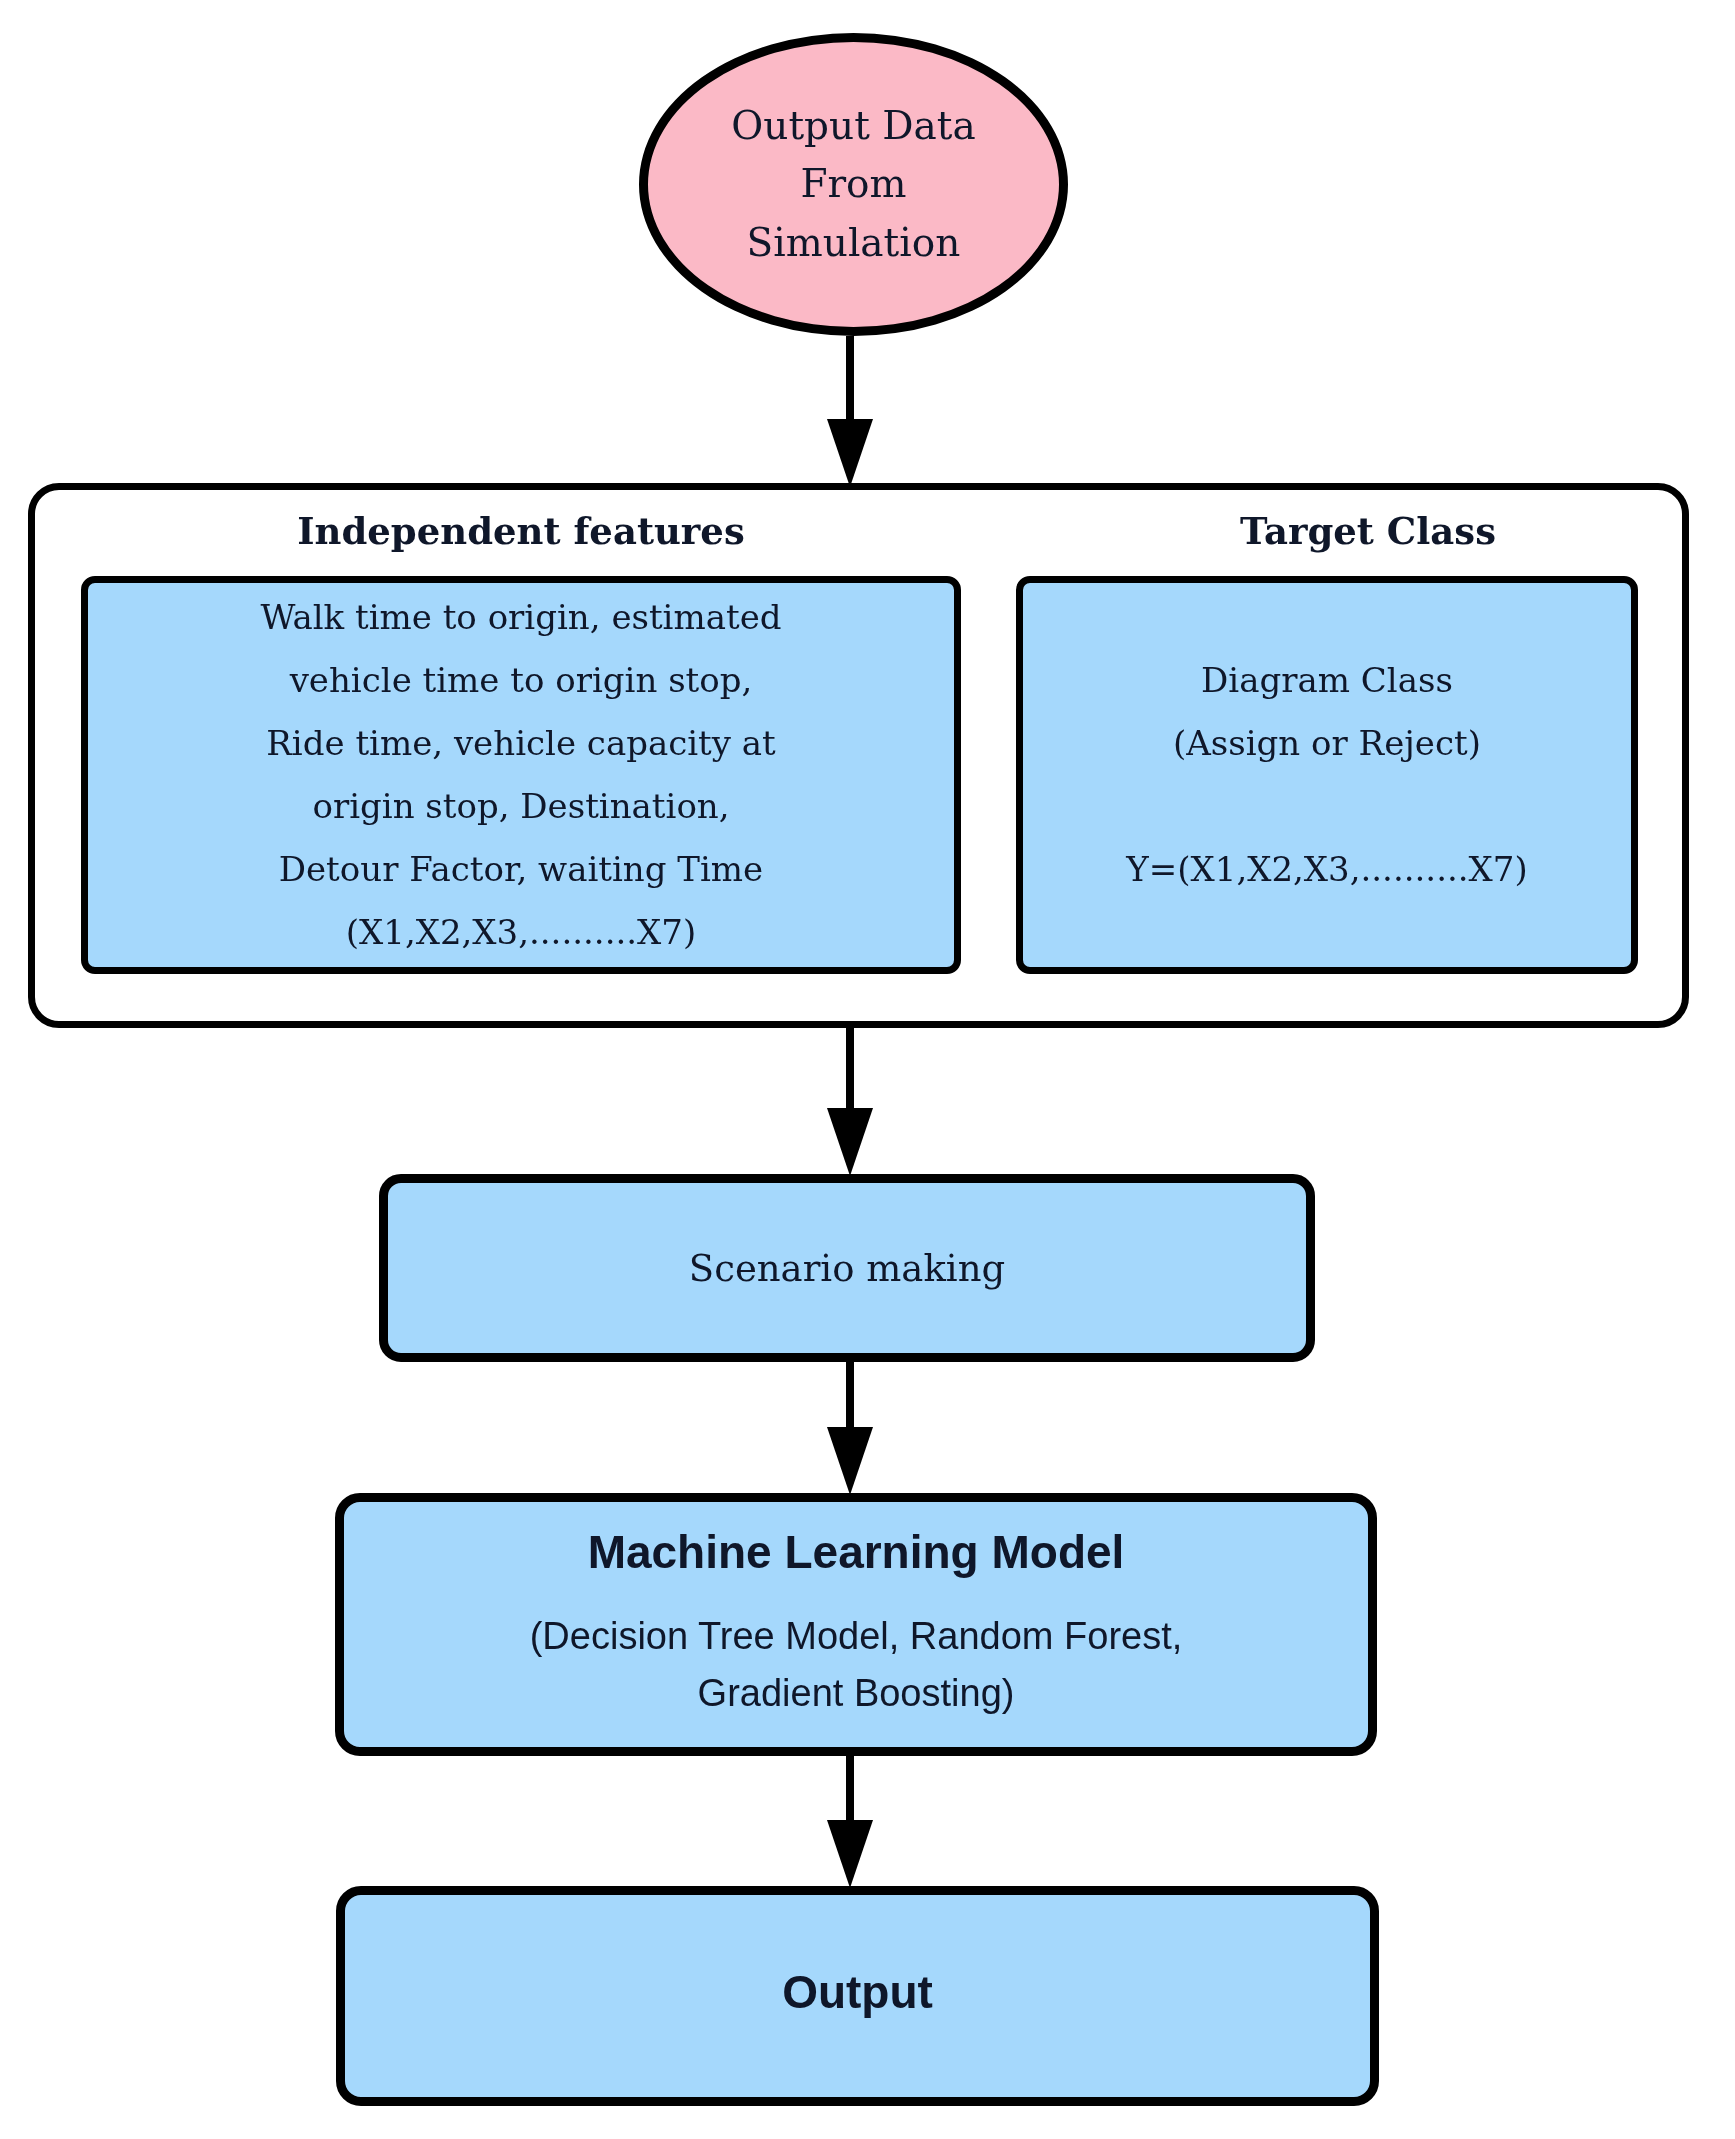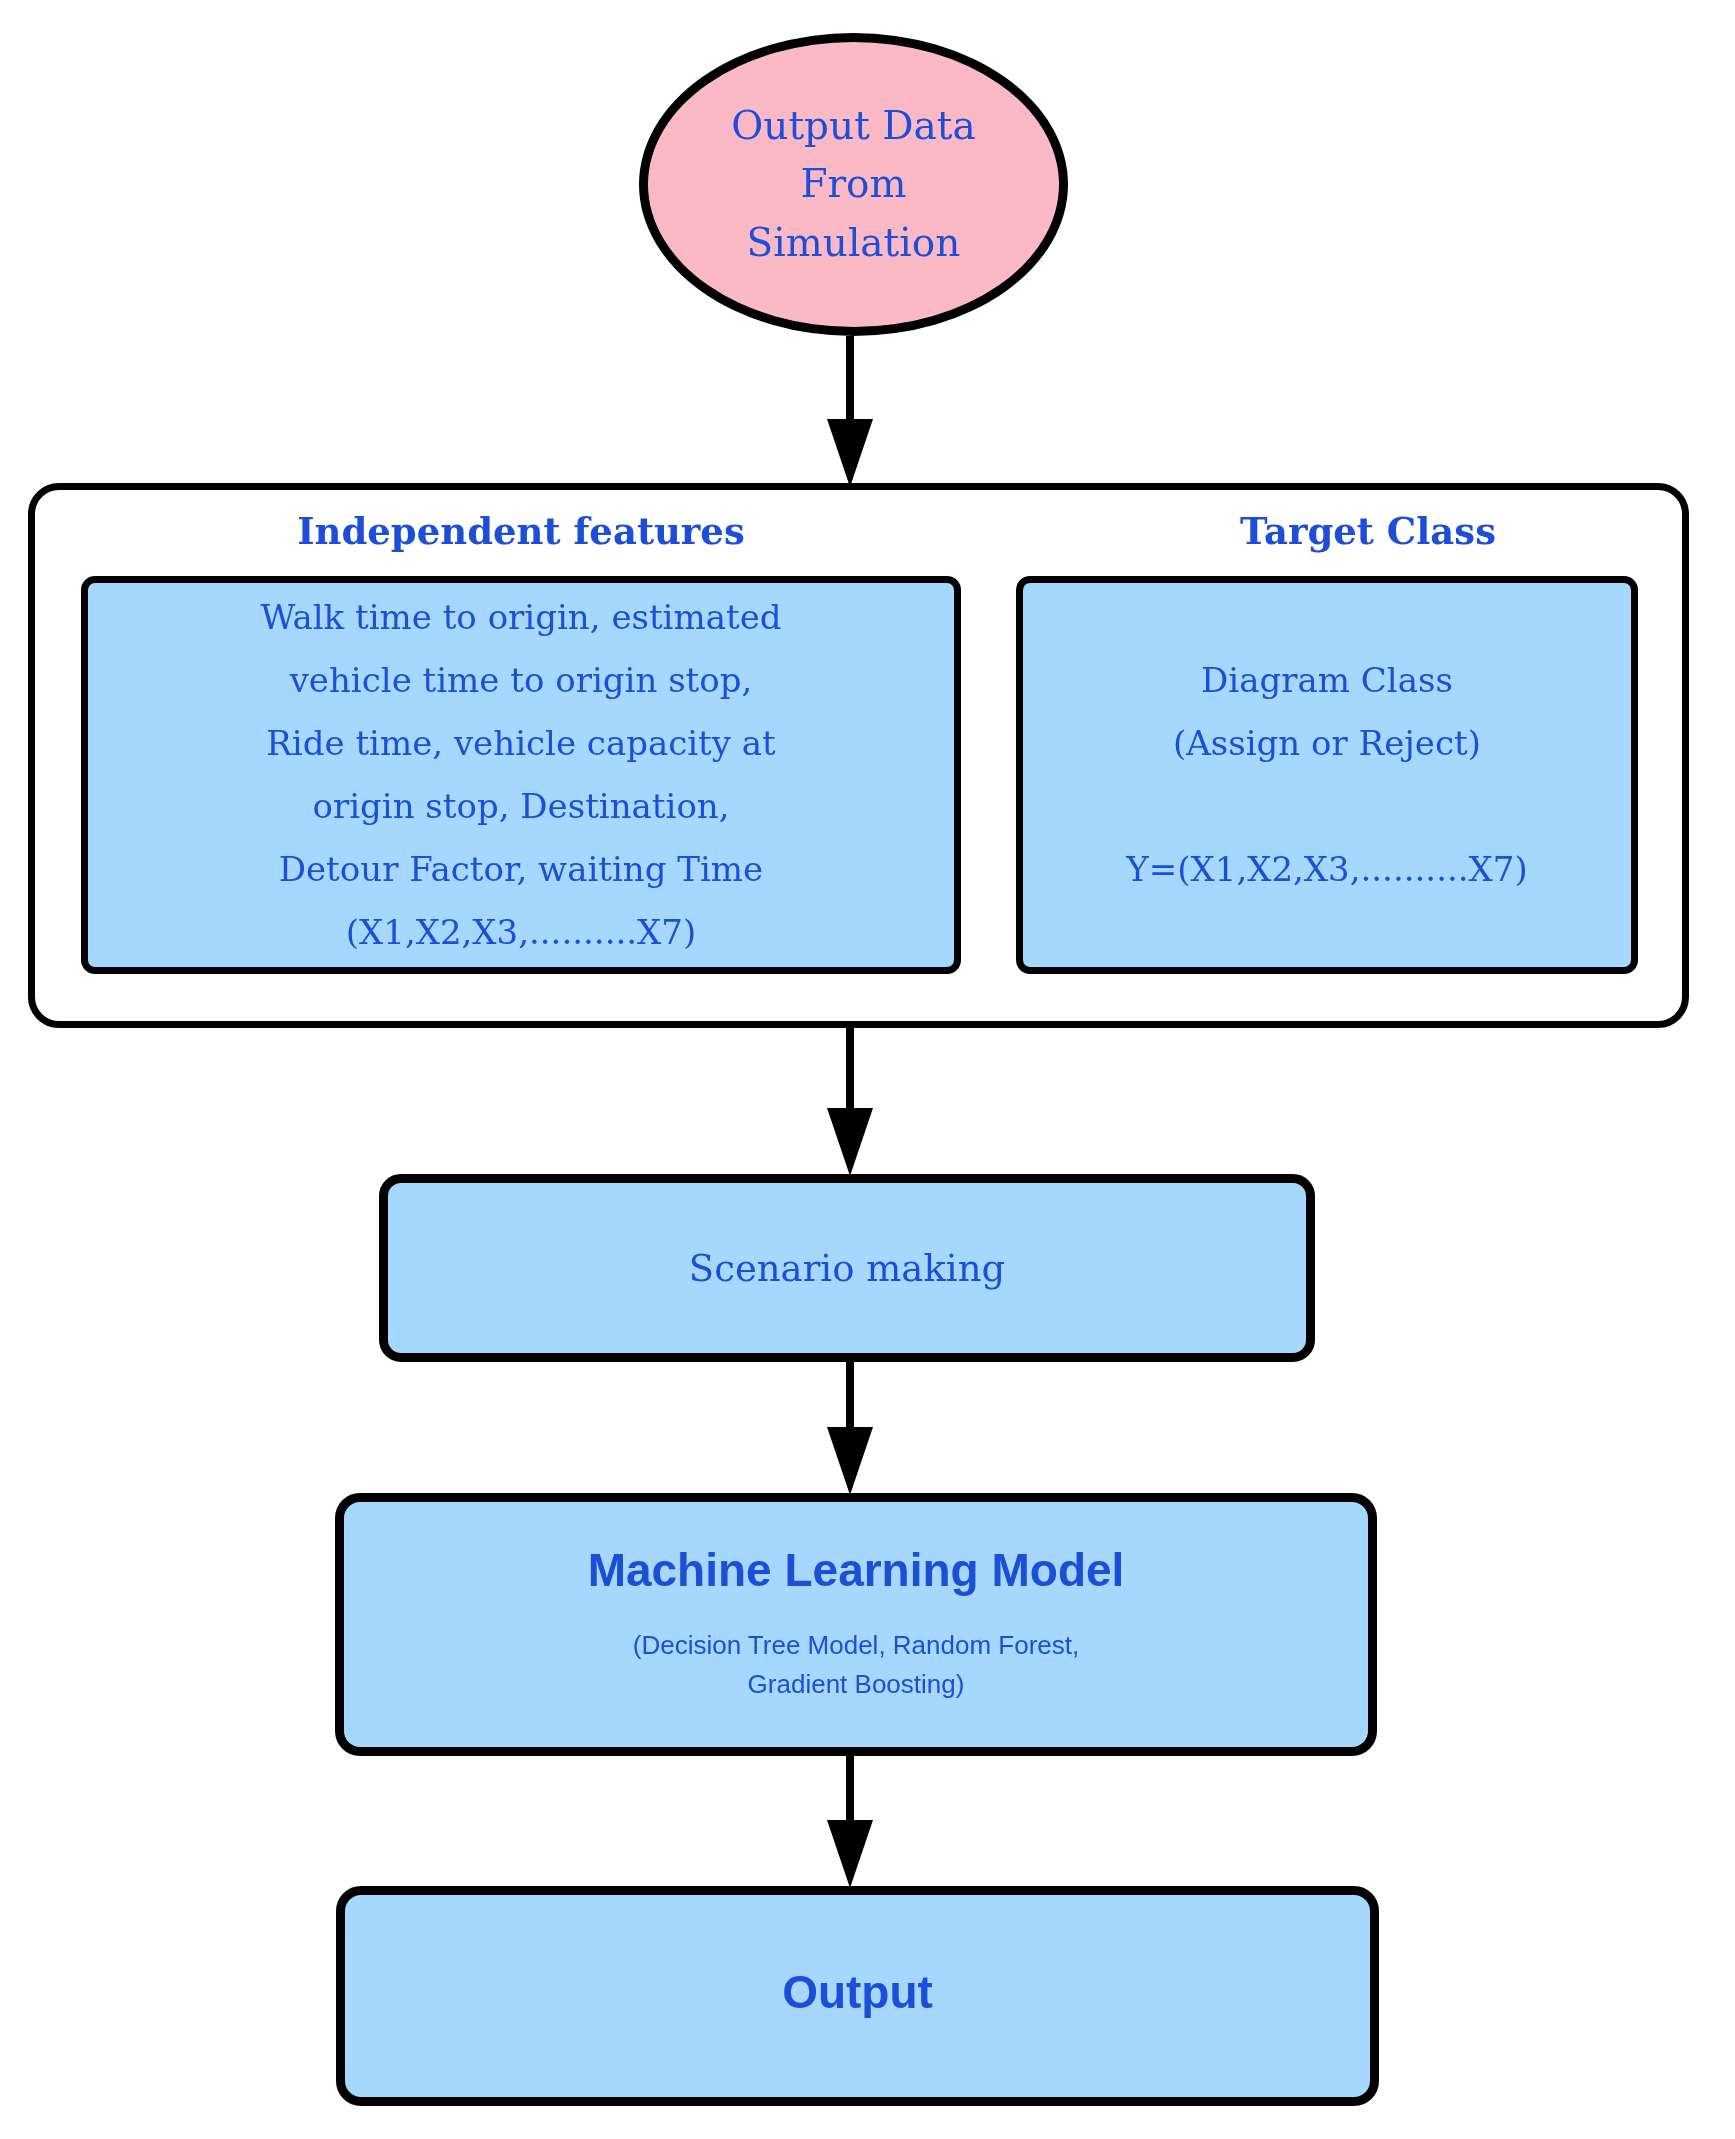--- a/index.html
+++ b/index.html
@@ -1,21 +1,21 @@
 <!DOCTYPE html>
 <html style="font-size:12px"><head>
 <meta charset="utf-8">
 <style>
   html,body { margin:0; padding:0; background:#ffffff; }
   .canvas {
     position:relative;
     width:1736px; height:2140px;
     background:#ffffff;
     font-family:"DejaVu Serif", serif;
-    color:#1d4ed8;
+    color:#0f172a;
   }
   .node {
     position:absolute;
     box-sizing:border-box;
     border:7.4px solid #000;
     background:#a5d8fc;
     display:flex;
     align-items:center;
     justify-content:center;
     text-align:center;
@@ -64,21 +64,21 @@
   .sansbox {
     flex-direction:column;
     font-family:"Liberation Sans", sans-serif;
     border-width:9.6px; border-radius:25px;
   }
   .ml { left:335px; top:1493px; width:1042px; height:263px; }
   .out { left:336px; top:1886px; width:1043px; height:220px; }
   .box-title { font-weight:bold; font-size:46px; line-height:1.1; }
   .ml .box-title { margin-bottom:31px; }
   .out .box-title { margin-bottom:7.4px; }
-  .box-sub { font-size:26px; line-height:1.5; white-space:pre-line; }
+  .box-sub { font-size:38px; line-height:1.5; white-space:pre-line; }
   
   .arrow {
     position:absolute; left:827px; width:46px;
     display:flex; flex-direction:column; align-items:center;
   }
   .arrow .stem { width:8.1px; background:#000; }
   .arrow .head {
     width:0; height:0;
     border-left:23px solid transparent;
     border-right:23px solid transparent;

